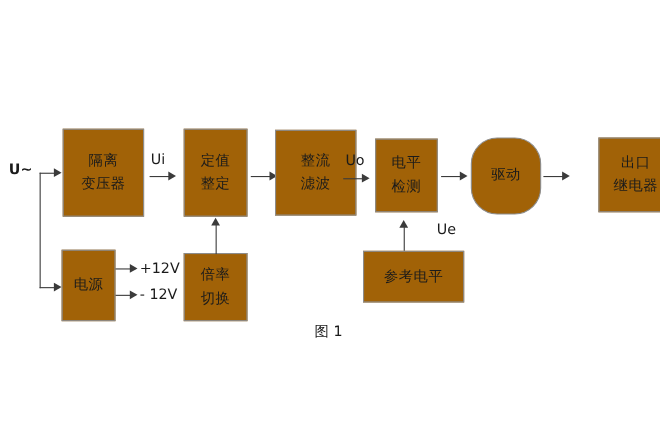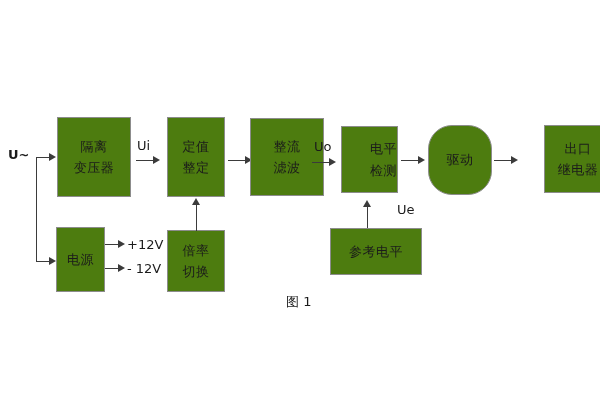--- a/index.html
+++ b/index.html
@@ -14,21 +14,21 @@
     height: 400px;
     background: #ffffff;
     font-family: "DejaVu Sans", "Liberation Sans", sans-serif;
     overflow: hidden;
   }
   
   .block {
     position: absolute;
     box-sizing: border-box;
     border: 1px solid #8c8c8c;
-    background: #4d7c0f;
+    background: #a16207;
     display: flex;
     flex-direction: column;
     align-items: center;
     justify-content: center;
     color: #1b1b1b;
     font-size: 13px;
     line-height: 1.62;
     letter-spacing: 0.5px;
     white-space: nowrap;
   }
@@ -107,21 +107,21 @@
 
   <div class="block" style="left:250px; top:118px; width:74px; height:78px;">
     <span class="ln">整流</span>
     <span class="ln">滤波</span>
   </div>
 
   <div class="label" style="left:314px; top:140px;">Uo</div>
   <div class="hline" style="left:312px; top:162px; width:22px;"></div>
   <div class="arrow-r" style="left:329px; top:158px;"></div>
 
-  <div class="block" style="left:341px; top:126px; width:57px; height:67px;align-items:flex-end;">
+  <div class="block" style="left:341px; top:126px; width:57px; height:67px;">
     <span class="ln">电平</span>
     <span class="ln">检测</span>
   </div>
 
   <div class="hline" style="left:401px; top:160px; width:22px;"></div>
   <div class="arrow-r" style="left:418px; top:156px;"></div>
 
   <div class="block" style="left:428px; top:125px; width:64px; height:70px;border-radius:24px;">
     <span class="ln">驱动</span>
   </div>

